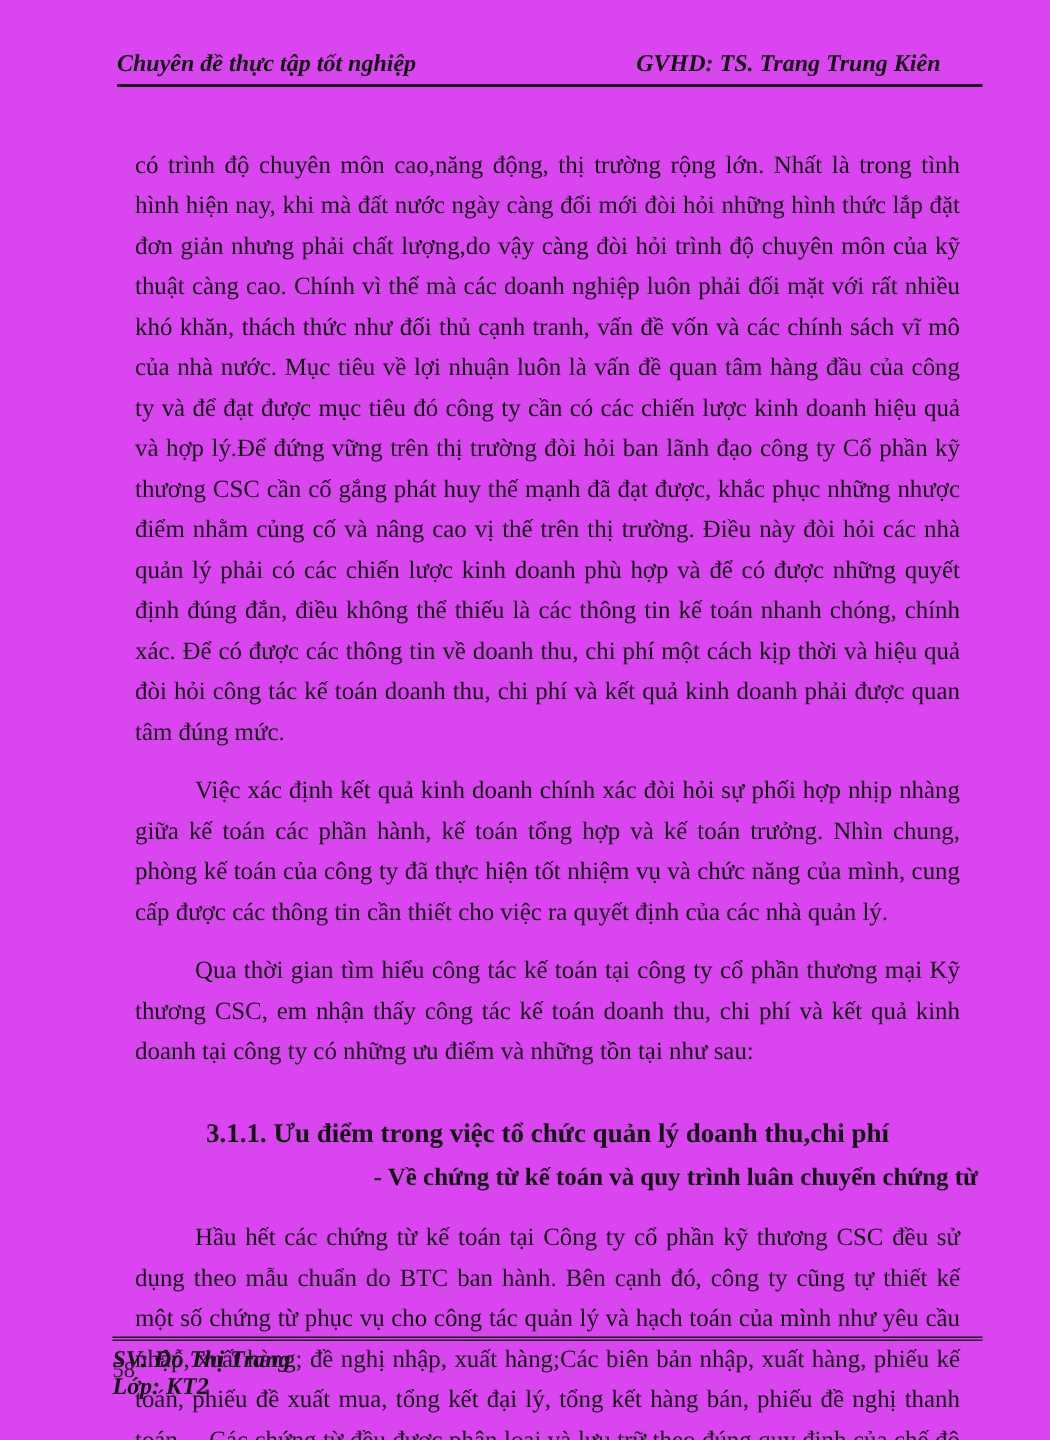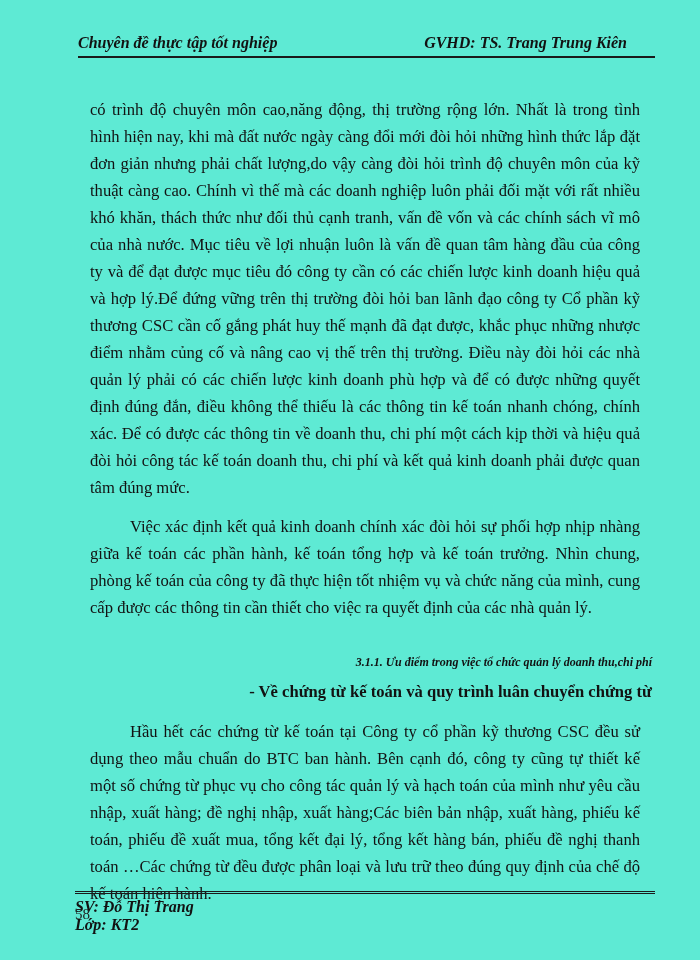--- a/index.html
+++ b/index.html
@@ -1,19 +1,19 @@
 <!DOCTYPE html>
 <html><head>
 <meta charset="utf-8">
 <style>
   html,body{margin:0;padding:0;background:#ffffff;}
   .page{
     position:relative;
     width:700px;height:960px;
-    background:#5eead4;
+    background:#d946ef;
     color:#121212;
     font-family:"Liberation Serif","DejaVu Serif",serif;
     overflow:hidden;
     box-sizing:border-box;
   }
   .header{
     position:absolute;
     top:34px;left:78px;right:45px;
     display:flex;
     justify-content:space-between;
@@ -29,25 +29,24 @@
     position:absolute;
     top:84px;left:78px;right:48px;
     font-size:16.6px;
     line-height:27px;
     text-align:justify;
   }
   .para{margin:12px;}
   .para.indent{text-indent:40px;}
   .heading{
     margin:27px 0 0 0;
-    font-size:12px;
+    font-size:18px;
     line-height:29px;
     font-weight:bold;
-    font-style:italic;
-    text-align:right;
+    text-align:center;
   }
   .subheading{
     margin:0 0 0 33px;
     font-weight:bold;
     line-height:29px;
     text-align:right;
   }
   .footer{
     position:absolute;
     left:75px;right:45px;top:891px;
@@ -79,20 +78,21 @@
 <div class="page">
 
   <div class="header">
     <span class="hdr-left">Chuyên đề thực tập tốt nghiệp</span>
     <span class="hdr-right">GVHD: TS. Trang Trung Kiên</span>
   </div>
 
   <div class="content">
     <p class="para">có trình độ chuyên môn cao,năng động, thị trường rộng lớn. Nhất là trong tình hình hiện nay, khi mà đất nước ngày càng đổi mới đòi hỏi những hình thức lắp đặt đơn giản nhưng phải chất lượng,do vậy càng đòi hỏi trình độ chuyên môn của kỹ thuật càng cao. Chính vì thế mà các doanh nghiệp luôn phải đối mặt với rất nhiều khó khăn, thách thức như đối thủ cạnh tranh, vấn đề vốn và các chính sách vĩ mô của nhà nước. Mục tiêu về lợi nhuận luôn là vấn đề quan tâm hàng đầu của công ty và để đạt được mục tiêu đó công ty cần có các chiến lược kinh doanh hiệu quả và hợp lý.Để đứng vững trên thị trường đòi hỏi ban lãnh đạo công ty Cổ phần kỹ thương CSC cần cố gắng phát huy thế mạnh đã đạt được, khắc phục những nhược điểm nhằm củng cố và nâng cao vị thế trên thị trường. Điều này đòi hỏi các nhà quản lý phải có các chiến lược kinh doanh phù hợp và để có được những quyết định đúng đắn, điều không thể thiếu là các thông tin kế toán nhanh chóng, chính xác. Để có được các thông tin về doanh thu, chi phí một cách kịp thời và hiệu quả đòi hỏi công tác kế toán doanh thu, chi phí và kết quả kinh doanh phải được quan tâm đúng mức.</p>
     <p class="para indent">Việc xác định kết quả kinh doanh chính xác đòi hỏi sự phối hợp nhịp nhàng giữa kế toán các phần hành, kế toán tổng hợp và kế toán trưởng. Nhìn chung, phòng kế toán của công ty đã thực hiện tốt nhiệm vụ và chức năng của mình, cung cấp được các thông tin cần thiết cho việc ra quyết định của các nhà quản lý.</p>
+    <p class="para indent">Qua thời gian tìm hiểu công tác kế toán tại công ty cổ phần thương mại Kỹ thương CSC, em nhận thấy công tác kế toán doanh thu, chi phí và kết quả kinh doanh tại công ty có những ưu điểm và những tồn tại như sau:</p>
     <h3 class="heading">3.1.1. Ưu điểm trong việc tổ chức quản lý doanh thu,chi phí</h3>
     <p class="subheading">- Về chứng từ kế toán và quy trình luân chuyển chứng từ</p>
     <p class="para indent">Hầu hết các chứng từ kế toán tại Công ty cổ phần kỹ thương CSC đều sử dụng theo mẫu chuẩn do BTC ban hành. Bên cạnh đó, công ty cũng tự thiết kế một số chứng từ phục vụ cho công tác quản lý và hạch toán của mình như yêu cầu nhập, xuất hàng; đề nghị nhập, xuất hàng;Các biên bản nhập, xuất hàng, phiếu kế toán, phiếu đề xuất mua, tổng kết đại lý, tổng kết hàng bán, phiếu đề nghị thanh toán …Các chứng từ đều được phân loại và lưu trữ theo đúng quy định của chế độ kế toán hiện hành.</p>
   </div>
 
   <div class="footer">
     <div class="ftr-row">
       <span class="ftr-left">SV: Đỗ Thị Trang</span>
       <span class="ftr-right">Lớp: KT2</span>
     </div>

